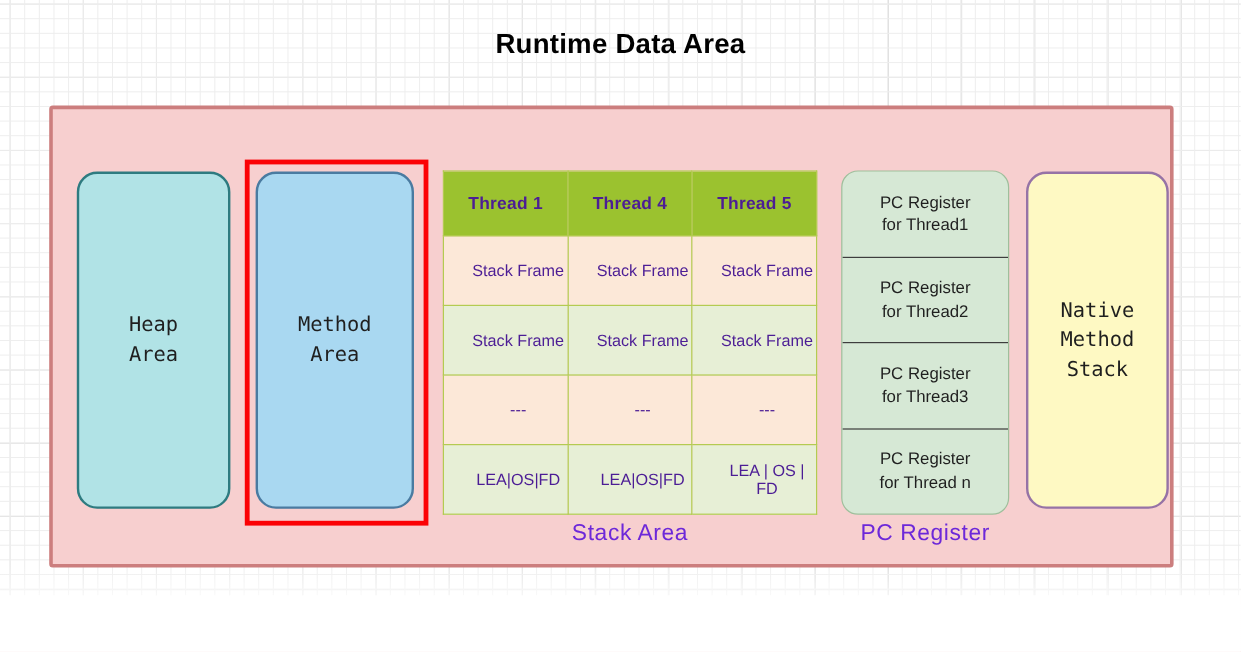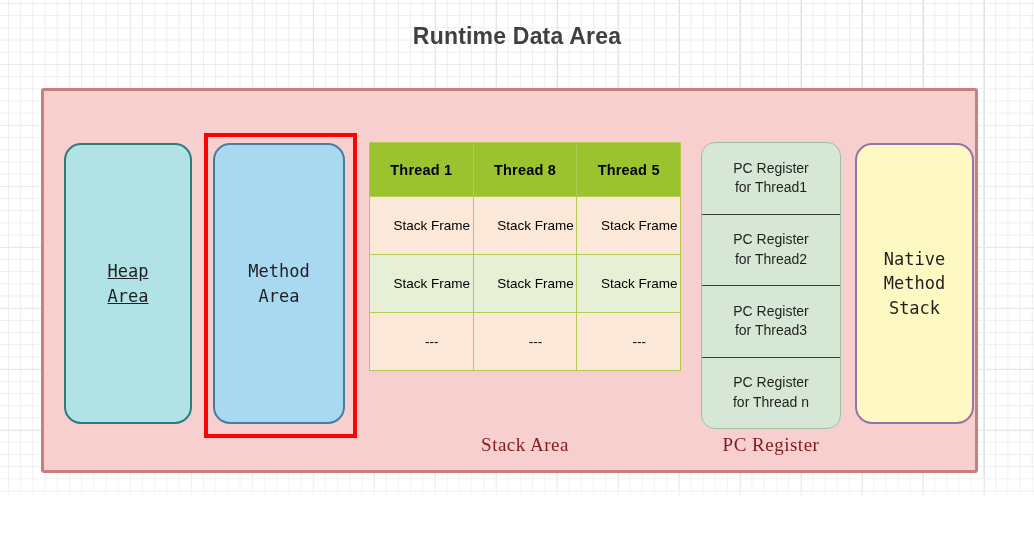--- a/index.html
+++ b/index.html
@@ -48,21 +48,21 @@
   
   #page-title {
     position: absolute;
     left: 0;
     top: 23px;
     width: 1034px;
     text-align: center;
     font-family: "Liberation Sans", sans-serif;
     font-weight: bold;
     font-size: 23px;
-    color: #404040;
+    color: #000000;
     letter-spacing: 0.2px;
   }
 
   
   #runtime-container {
     position: absolute;
     left: 41px;
     top: 88px;
     width: 937px;
     height: 385px;
@@ -90,21 +90,20 @@
     white-space: pre-line;
   }
 
   #heap-area {
     left: 20px;
     top: 52px;
     width: 128px;
     height: 281px;
     background: #b1e3e6;
     border-color: #2e7b80;
-    text-decoration: underline;
   }
 
   #method-area {
     left: 169px;
     top: 52px;
     width: 132px;
     height: 281px;
     background: #a9d8f1;
     border-color: #4a7ba1;
   }
@@ -137,21 +136,21 @@
     top: 51px;
     width: 312px;
     border-collapse: collapse;
     table-layout: fixed;
   }
   #stack-area-table th,
   #stack-area-table td {
     border: 1px solid #b4cb51;
     text-align: center;
     font-family: "Liberation Sans", sans-serif;
-    color: #000000;
+    color: #4c1d95;
     padding: 0;
   }
   #stack-area-table th {
     background: #9bc22f;
     height: 53px;
     font-size: 14.5px;
     font-weight: bold;
     letter-spacing: 0.2px;
   }
   #stack-area-table td {
@@ -189,23 +188,23 @@
     color: #1f1f1f;
     white-space: pre-line;
     border-bottom: 1.6px solid #3d3d3d;
     box-sizing: border-box;
   }
   .pc-register-cell:last-child { border-bottom: none; }
 
   
   .bottom-caption {
     position: absolute;
-    font-family: Liberation Serif, serif;
+    font-family: Liberation Sans, sans-serif;
     font-size: 19px;
-    color: #7f1d1d;
+    color: #6d28d9;
     text-align: center;
     letter-spacing: 0.5px;
     white-space: nowrap;
   }
   #stack-area-caption { left: 325px; top: 343px; width: 312px; }
   #pc-register-caption { left: 657px; top: 343px; width: 140px; }
 </style>
 </head>
 <body>
 
@@ -221,40 +220,45 @@
 
   <div class="mem-block" id="method-area">Method
 Area</div>
 
   <div id="method-area-highlight"></div>
 
   <table id="stack-area-table">
     <thead>
       <tr>
         <th>Thread 1</th>
-        <th>Thread 8</th>
+        <th>Thread 4</th>
         <th>Thread 5</th>
       </tr>
     </thead>
     <tbody>
       <tr class="row-peach">
         <td>Stack Frame</td>
         <td>Stack Frame</td>
         <td>Stack Frame</td>
       </tr>
       <tr class="row-mint">
         <td>Stack Frame</td>
         <td>Stack Frame</td>
         <td>Stack Frame</td>
       </tr>
       <tr class="row-peach">
         <td>---</td>
         <td>---</td>
         <td>---</td>
       </tr>
+      <tr class="row-mint">
+        <td>LEA|OS|FD</td>
+        <td>LEA|OS|FD</td>
+        <td>LEA | OS | FD</td>
+      </tr>
     </tbody>
   </table>
 
   <div id="pc-register-block">
     <div class="pc-register-cell">PC Register
 for  Thread1</div>
     <div class="pc-register-cell">PC Register
 for  Thread2</div>
     <div class="pc-register-cell">PC Register
 for  Thread3</div>

